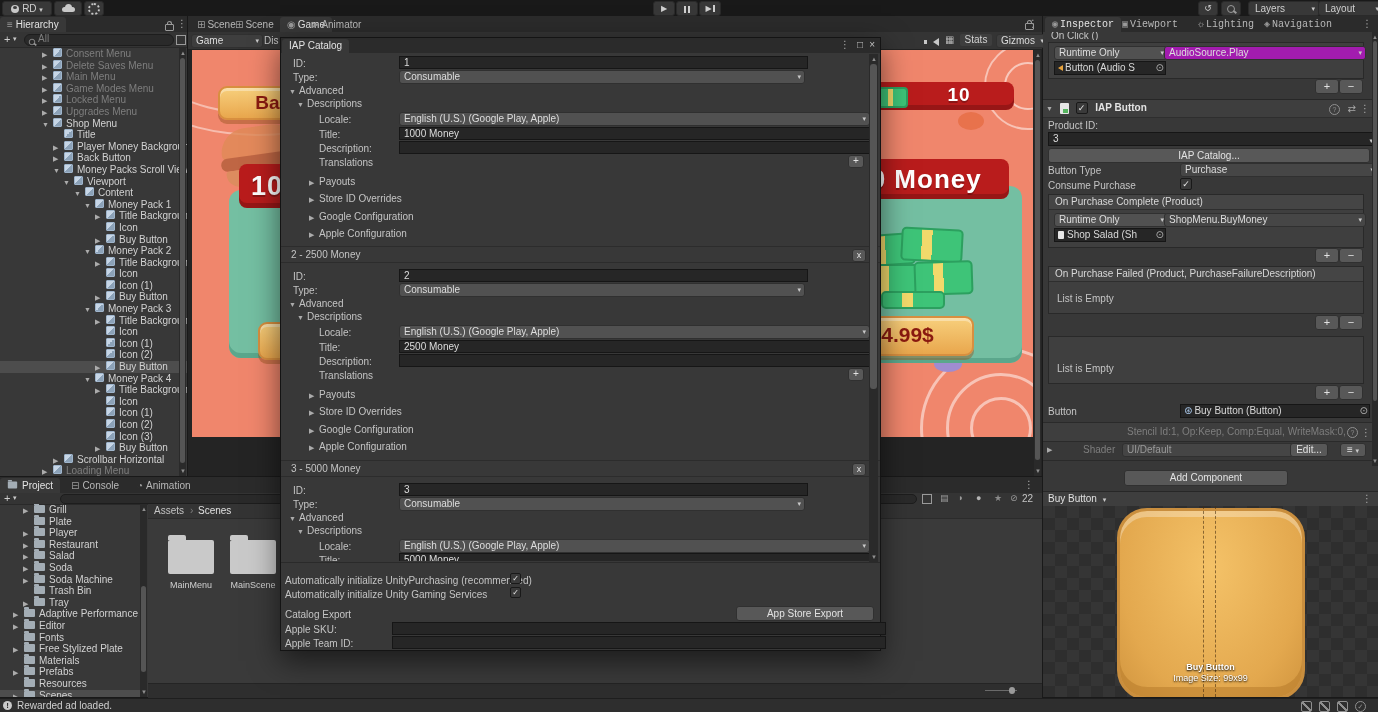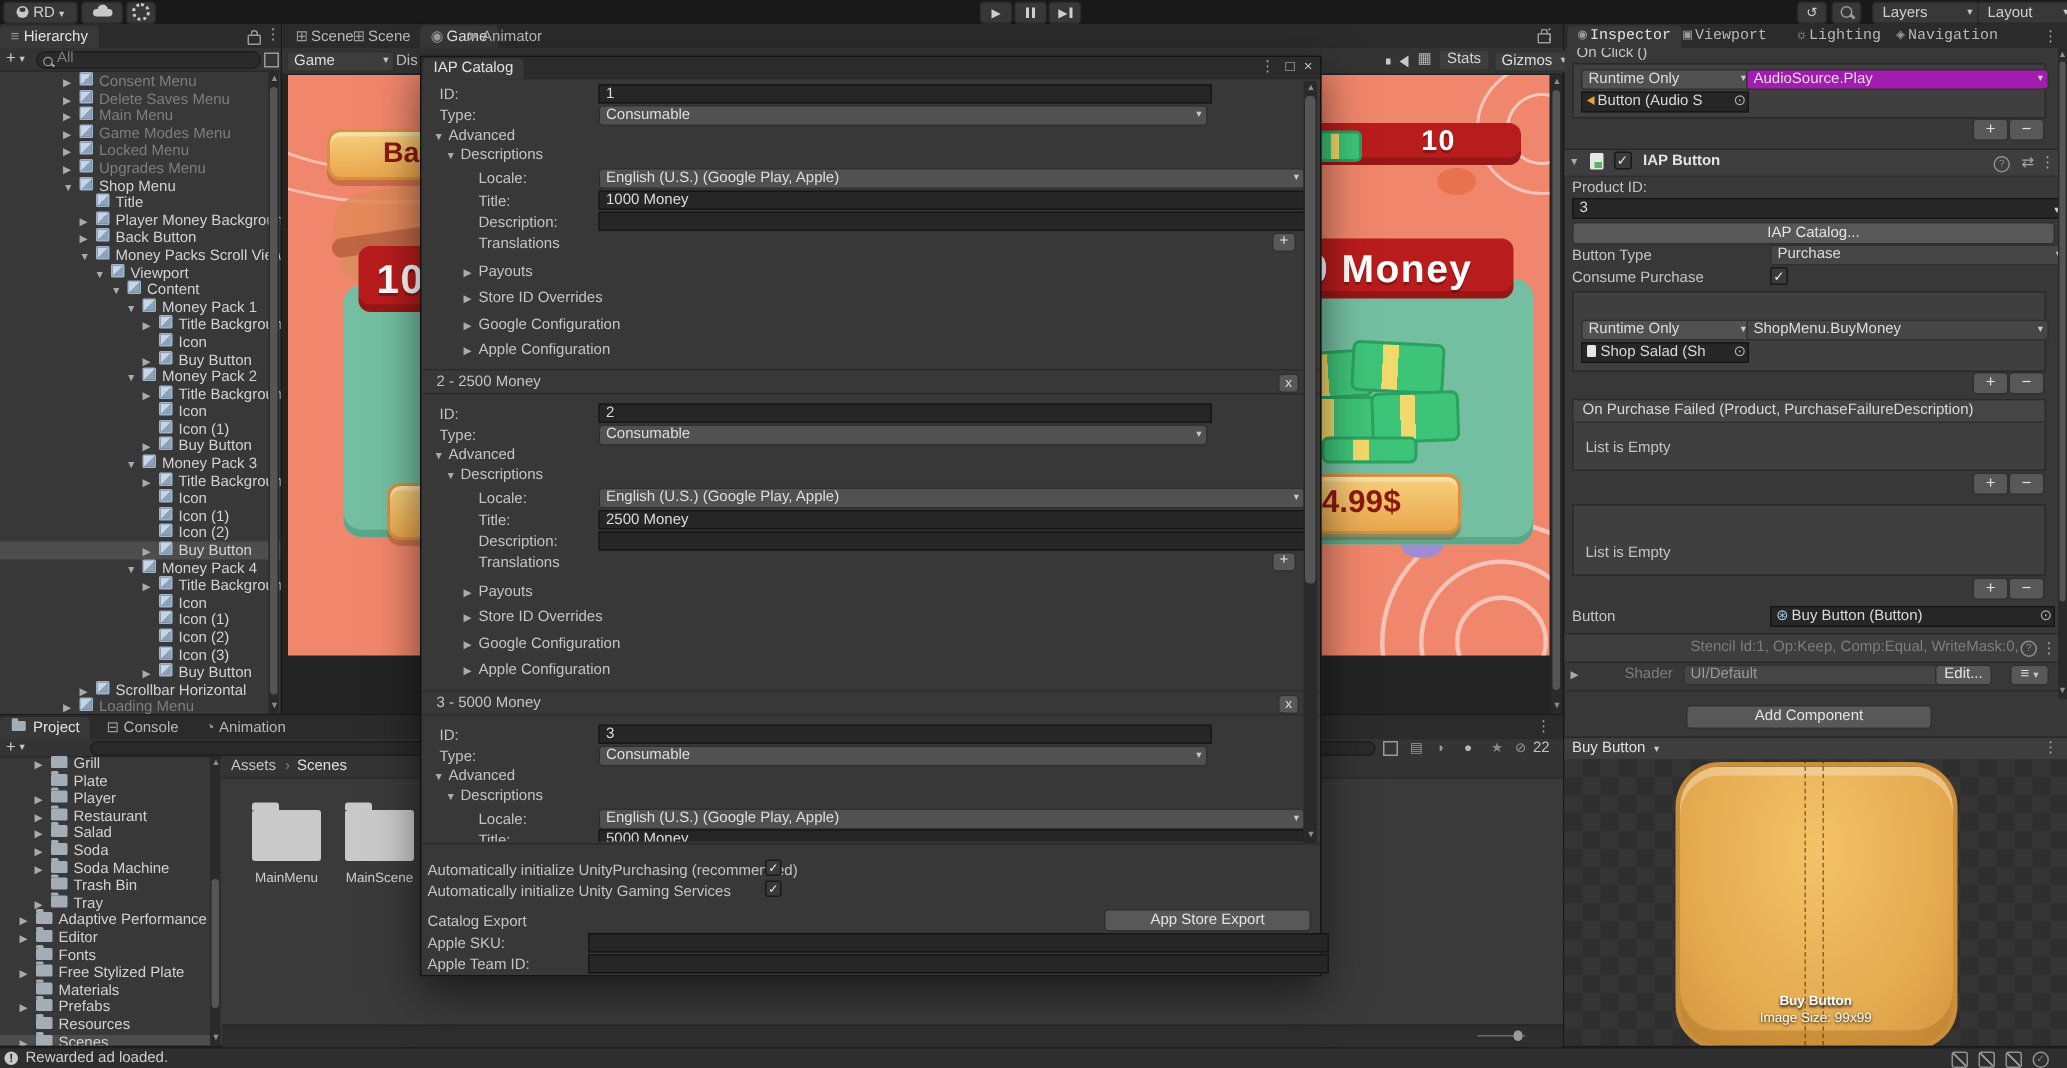--- a/index.html
+++ b/index.html
@@ -471,20 +471,21 @@
     </div>
     <div class="a btn" style="left:5px;top:132px;width:320px;height:13px;line-height:13px;">IAP Catalog...</div>
     <div class="a lbl" style="left:5px;top:149px;">Button Type</div>
     <div class="a dd" style="left:137px;top:147px;width:188px;height:12px;background:#464646;">
       <span>Purchase</span><span class="caret">▾</span>
     </div>
     <div class="a lbl" style="left:5px;top:164px;">Consume Purchase</div>
     <div class="a cb" style="left:137px;top:162px;">✓</div>
 
     <div class="a evbox" style="left:5px;top:178px;width:314px;height:52px;">
+      <div class="evhead">On Purchase Complete (Product)</div>
       <div class="a dd" style="left:5px;top:18px;width:104px;height:12px;">
         <span>Runtime Only</span><span class="caret">▾</span>
       </div>
       <div class="a dd" style="left:115px;top:18px;width:192px;height:12px;background:#464646;">
         <span>ShopMenu.BuyMoney</span><span class="caret">▾</span>
       </div>
       <div class="a chip" style="left:5px;top:33px;width:104px;height:12px;">
         <span class="mini" style="width:6px;height:8px;background:#E6E6E6;border-radius:1px;margin-right:3px;"></span><span>Shop Salad (Sh</span>
         <span class="a" style="right:1px;top:0;color:#AFAFAF;">⊙</span>
       </div>

